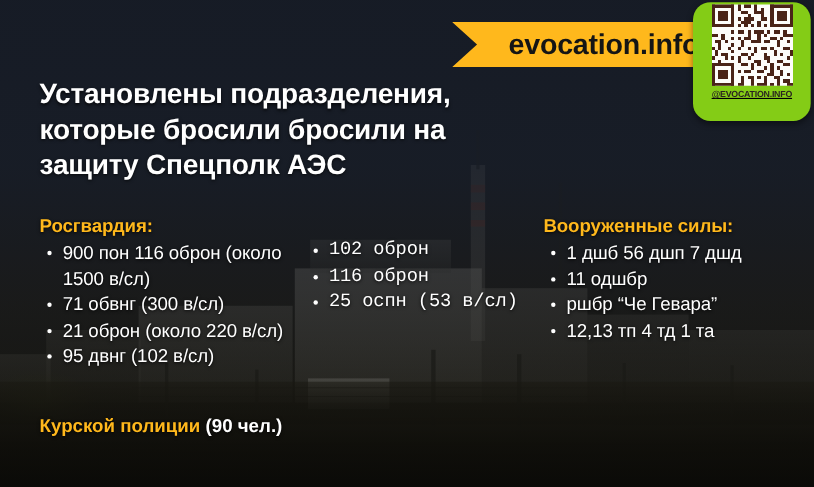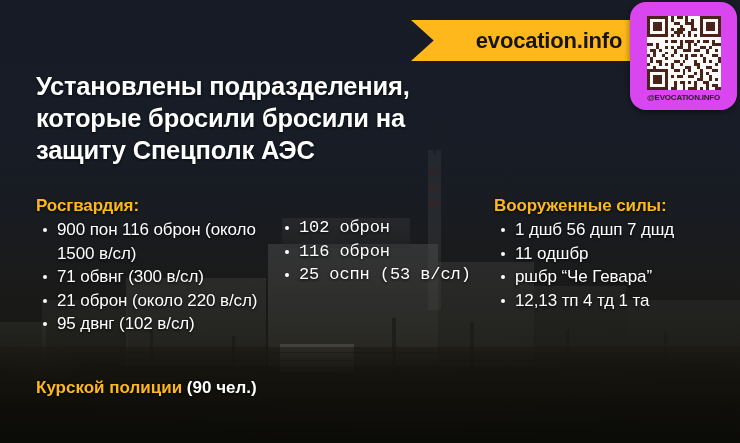--- a/index.html
+++ b/index.html
@@ -92,43 +92,44 @@
   }
   .ribbon-text {
     position: absolute;
     left: 449px;
     top: 20px;
     width: 200px;
     height: 41px;
     display: flex;
     align-items: center;
     justify-content: center;
-    font-size: 22px;
+    font-size: 26px;
     font-weight: bold;
     color: #151515;
     letter-spacing: -0.2px;
     white-space: nowrap;
   }
 
   
   .qr-card {
     position: absolute;
     left: 630px;
     top: 2px;
     width: 107px;
     height: 108px;
-    background: #d946ef;
+    background: #84cc16;
     border-radius: 16px;
     box-shadow: 0 2px 6px rgba(0,0,0,0.45);
     display: flex;
     flex-direction: column;
     align-items: center;
     justify-content: flex-start;
-    padding-top: 14px;
+    padding-top: 2px;
     box-sizing: border-box;
+    text-decoration: underline;
   }
   .qr-img { width: 74px; height: 74px; display: block; }
   .qr-caption {
     margin-top: 3px;
     font-size: 8px;
     font-weight: bold;
     color: #2a2320;
     letter-spacing: -0.2px;
     white-space: nowrap;
   }

